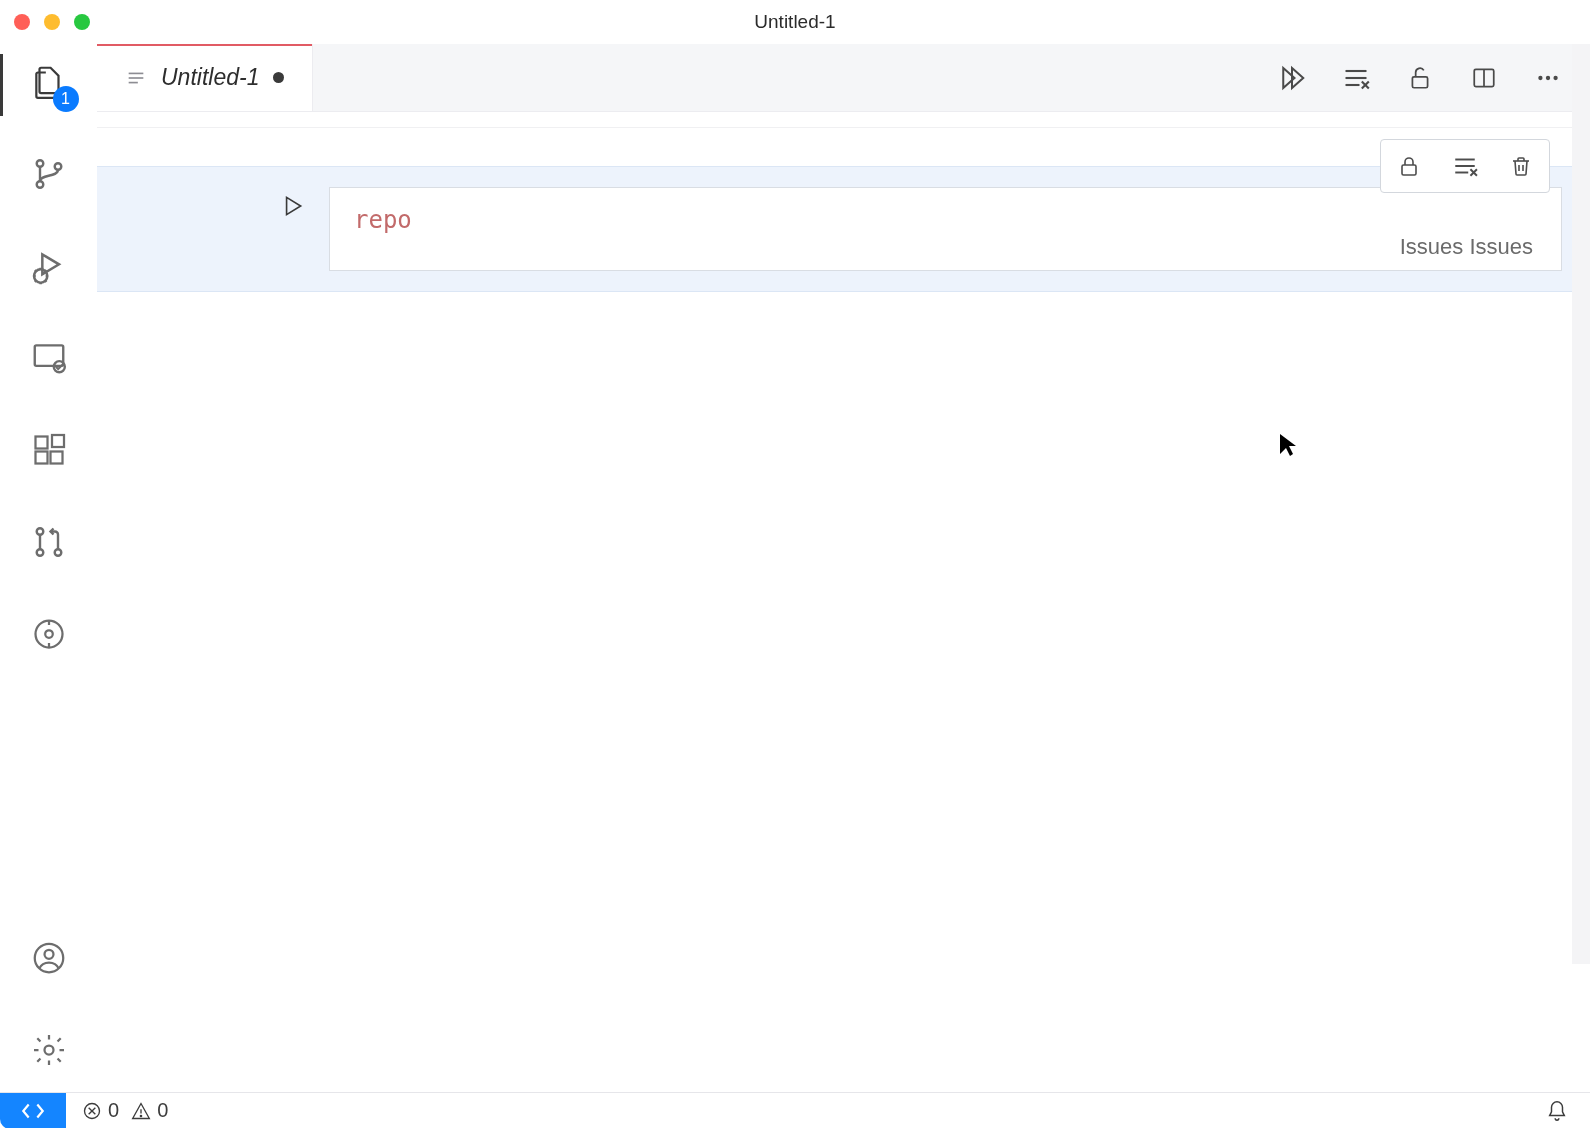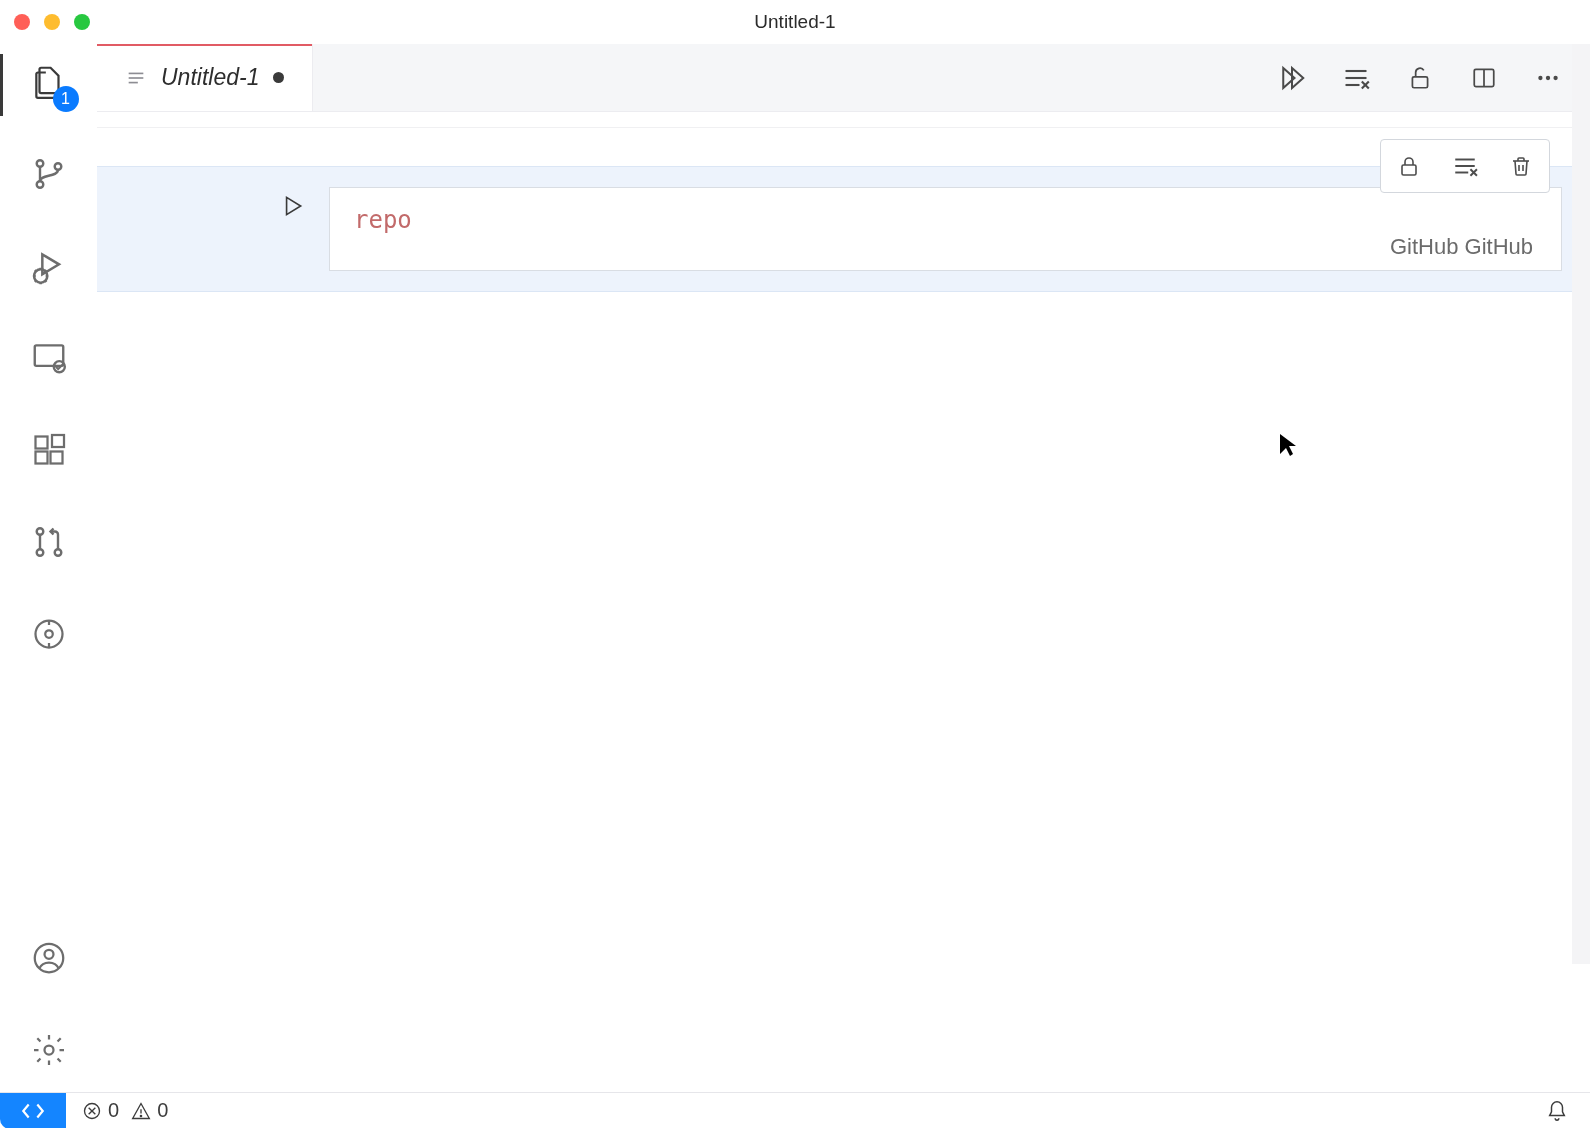--- a/index.html
+++ b/index.html
@@ -456,21 +456,21 @@
           <div class="run-cell">
             <span class="icon">
               <svg width="26" height="26" viewBox="0 0 24 24" fill="none" stroke="currentColor" stroke-width="1.5">
                   <path d="M7 4v16l13-8z"></path>
                 </svg>
             </span>
           </div>
         </div>
         <div class="cell">
           <div class="cell-code">repo</div>
-          <div class="cell-meta">GitHub GitHub</div>
+          <div class="cell-meta">Issues Issues</div>
         </div>
       </div>
     </div>
   </div>
 </div>
 
 <div class="scrollbar-hint"></div>
 
 <div class="status-bar">
   <div class="remote-indicator">

